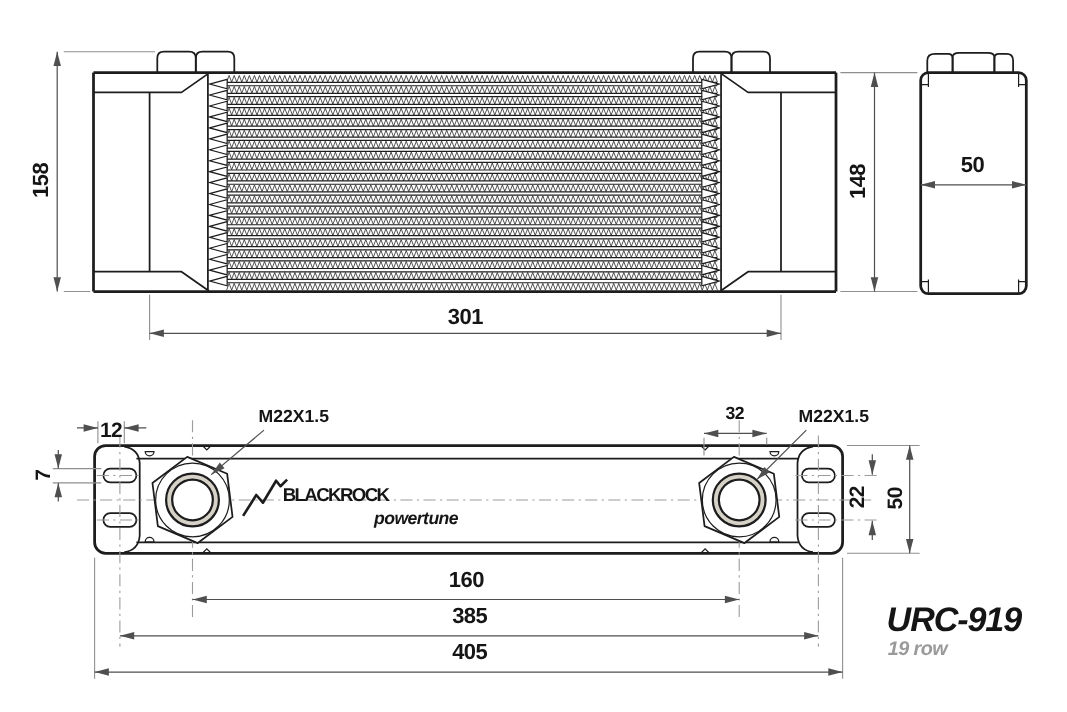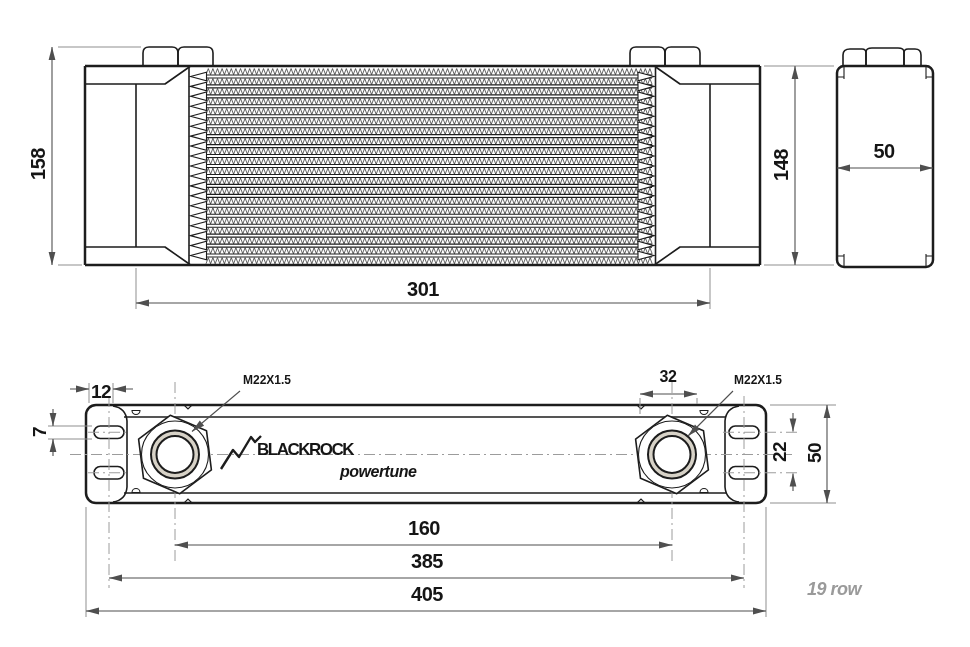--- a/index.html
+++ b/index.html
@@ -6,21 +6,21 @@
     --line:#1d1d1d; --dim:#4f4f4f; --ext:#8f8f8f; --cl:#9c9c9c;
     --ring:#d7d2c7; --text:#151515; --muted:#9a9a9a; --bg:#ffffff;
   }
   html,body{margin:0;padding:0;background:#fff;}
   .stage{position:relative;width:970px;height:647px;background:var(--bg);
          font-family:"Liberation Sans",sans-serif;overflow:hidden;}
   svg{position:absolute;left:0;top:0;}
   .lbl{position:absolute;transform:translate(-50%,-50%);color:var(--text);
        font-weight:bold;font-size:20px;letter-spacing:-0.5px;white-space:nowrap;}
   .lbl.rot{transform:translate(-50%,-50%) rotate(-90deg);}
-  .lbl.small{font-size:12px;letter-spacing:0;}
+  .lbl.small{font-size:16px;letter-spacing:0;}
   .brand{position:absolute;left:257px;top:440px;font-size:17px;font-weight:900;
          letter-spacing:-1.5px;color:var(--text);}
   .brandsub{position:absolute;left:340px;top:463px;width:116px;text-align:left;
          font-size:16px;font-weight:800;font-style:italic;color:var(--text);letter-spacing:-0.5px;}
   .model{position:absolute;left:806px;top:546px;font-size:31px;font-weight:900;
          font-style:italic;letter-spacing:-1px;color:var(--text);}
   .variant{position:absolute;left:807px;top:579px;font-size:18px;font-weight:800;
          font-style:italic;color:var(--muted);letter-spacing:-0.5px;}
   path,rect,circle,polygon,polyline{vector-effect:non-scaling-stroke;}
   .thick{stroke:var(--line);stroke-width:2.5;fill:none;stroke-linejoin:round;}
@@ -300,14 +300,15 @@
 <div class="lbl small" style="left:758px;top:380px;">M22X1.5</div>
 <div class="lbl rot" style="left:40px;top:432px;font-size:19px;">7</div>
 <div class="lbl rot" style="left:780px;top:452px;font-size:19px;">22</div>
 <div class="lbl rot" style="left:815px;top:453px;font-size:19px;">50</div>
 <div class="lbl" style="left:424px;top:528px;">160</div>
 <div class="lbl" style="left:427px;top:561px;">385</div>
 <div class="lbl" style="left:427px;top:594px;">405</div>
 
 <div class="brand">BLACKROCK</div>
 <div class="brandsub">powertune</div>
+<div class="model">URC-919</div>
 <div class="variant">19 row</div>
 </div>
 
 </body></html>

